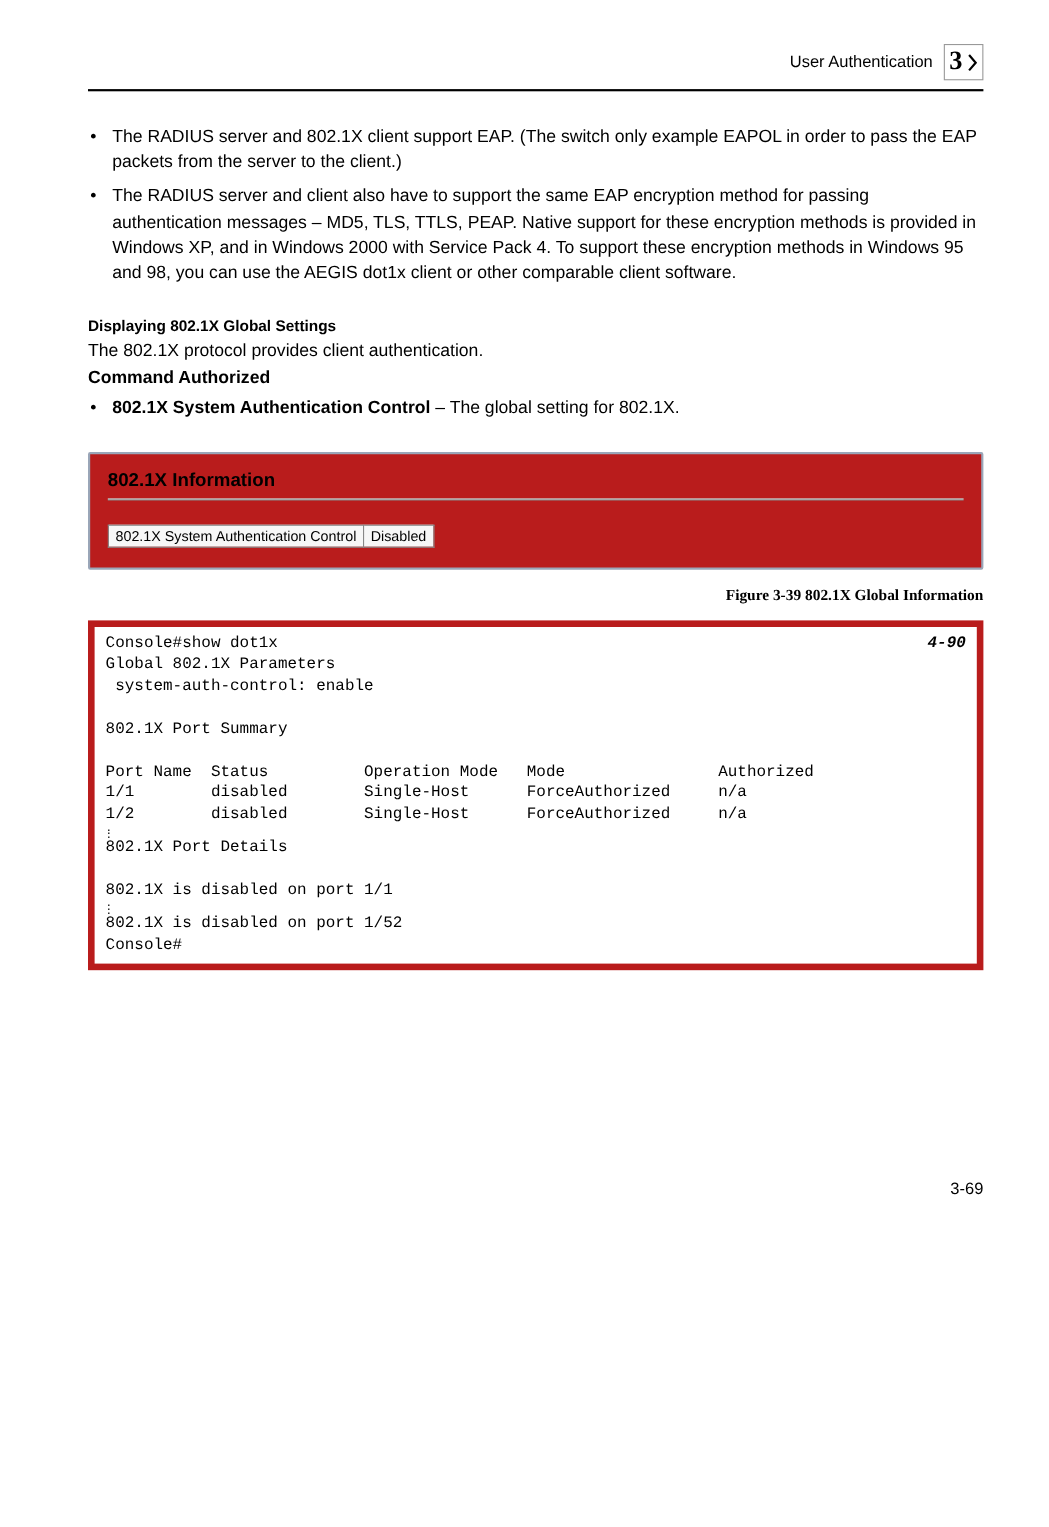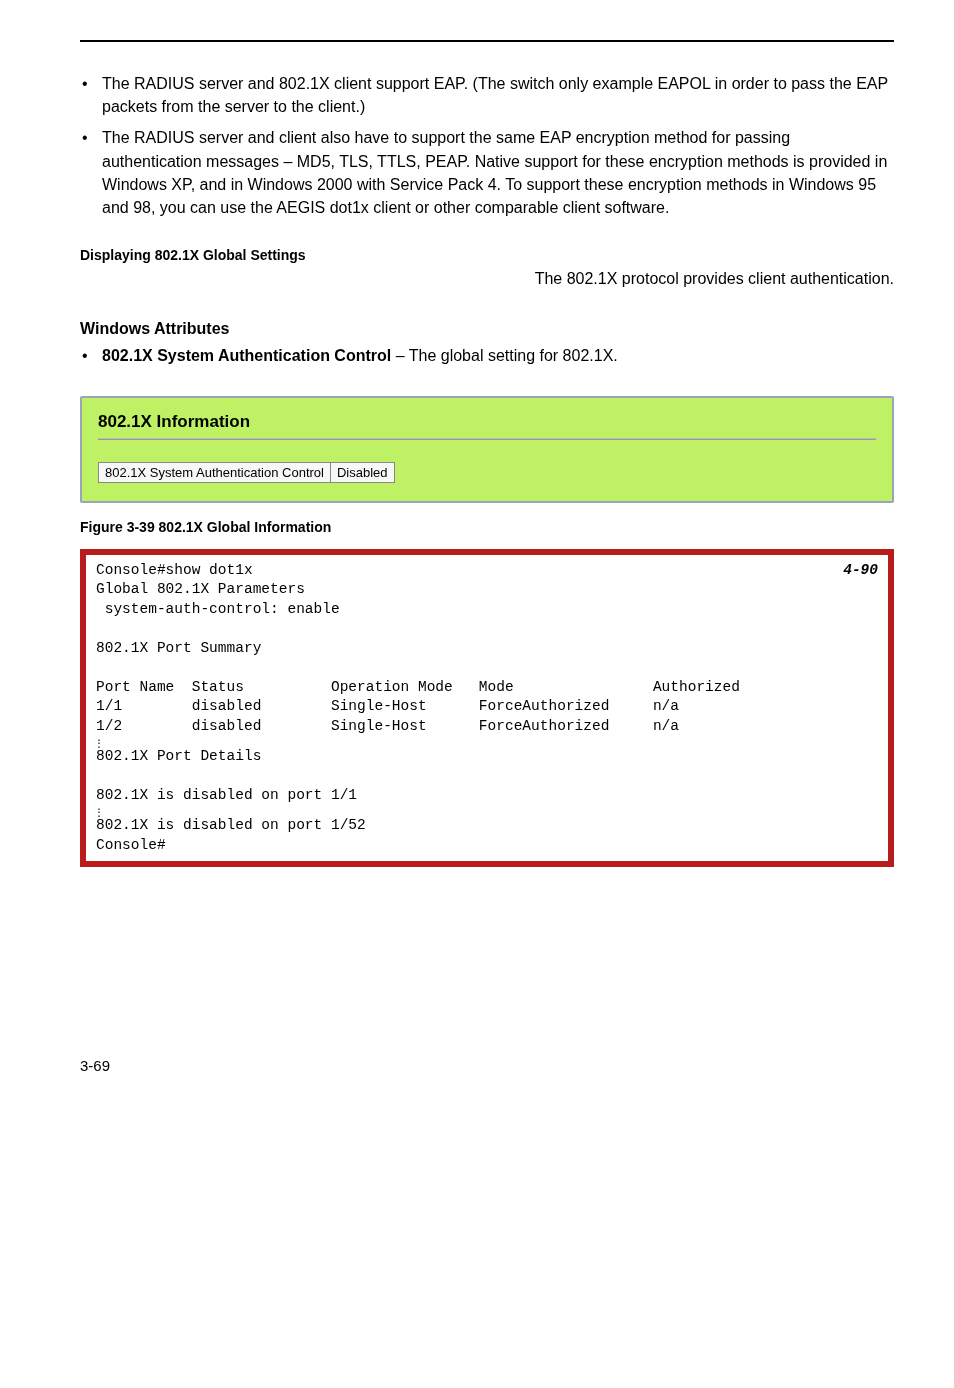--- a/index.html
+++ b/index.html
@@ -56,37 +56,36 @@
     font-size: 16px;
   }
   h2.section {
     font-size: 14px;
     font-weight: bold;
     margin: 0 0 4px 0;
   }
   .body-text {
     font-size: 16px;
     line-height: 1.45;
-    margin: 0 0 30px 0;
-    text-align: right;
+    margin: 0 0 4px 0;
   }
   .attr-head {
     font-size: 16px;
     font-weight: bold;
     margin: 0 0 6px 0;
   }
   .web-line {
     font-size: 16px;
     margin: 0 0 14px 0;
   }
   .bold { font-weight: bold; }
   .screenshot {
     border: 2px solid #9aa6b8;
     border-radius: 2px;
-    background: #bef264;
+    background: #b91c1c;
     padding: 10px 16px 18px 16px;
     margin-bottom: 16px;
     position: relative;
   }
   .screenshot-title {
     font-size: 17px;
     font-weight: bold;
     margin: 4px 0 6px 0;
   }
   .screenshot-hr {
@@ -98,70 +97,81 @@
   .auth-table {
     border-collapse: collapse;
     font-size: 13px;
   }
   .auth-table td {
     border: 1px solid #888;
     padding: 2px 6px;
     background: #f7f7f7;
   }
   .figure-caption {
-    text-align: left;
+    text-align: right;
     font-weight: bold;
     font-size: 14px;
     margin-bottom: 14px;
+    font-family: Liberation Serif, serif;
   }
   .cli-line {
     font-size: 16px;
     margin: 0 0 10px 0;
   }
   .cli-block {
     border: 6px solid #b91c1c;
     font-family: "Courier New", Courier, monospace;
     font-size: 14.5px;
     line-height: 1.35;
     padding: 6px 10px;
     white-space: pre;
     overflow: hidden;
   }
   .cli-ref {
     float: right;
     font-style: italic;
     font-weight: bold;
   }
   .footer {
+    text-align: right;
     font-size: 15px;
     margin-top: 190px;
   }
   .vdots {
     line-height: 0.35;
     font-size: 10px;
     letter-spacing: 0;
     display: block;
   }
 </style>
 </head>
 <body>
 
 <div class="page">
 
+  <div class="header">
+    <span>User Authentication</span>
+    <span class="header-box">
+      <span>3</span>
+      <svg width="10" height="18" viewBox="0 0 10 18">
+        <polyline points="2,2 8,9 2,16" fill="none" stroke="#000" stroke-width="2"></polyline>
+      </svg>
+    </span>
+  </div>
   <div class="header-divider"></div>
 
   <ul class="bullet-list">
     <li>The RADIUS server and 802.1X client support EAP. (The switch only example EAPOL in order to pass the EAP packets from the server to the client.)</li>
     <li>The RADIUS server and client also have to support the same EAP encryption method for passing authentication messages – MD5, TLS, TTLS, PEAP. Native support for these encryption methods is provided in Windows XP, and in Windows 2000 with Service Pack 4. To support these encryption methods in Windows 95 and 98, you can use the AEGIS dot1x client or other comparable client software.</li>
   </ul>
 
   <h2 class="section">Displaying 802.1X Global Settings</h2>
   <p class="body-text">The 802.1X protocol provides client authentication.</p>
 
-  <p class="attr-head">Windows Attributes</p>
+  <p class="attr-head">Command Authorized</p>
   <ul class="bullet-list">
     <li>
       <span class="bold">802.1X System Authentication Control</span><span> – The global setting for 802.1X.</span>
     </li>
   </ul>
 
 
   <div class="screenshot">
     <div class="screenshot-title">802.1X Information</div>
     <hr class="screenshot-hr">

